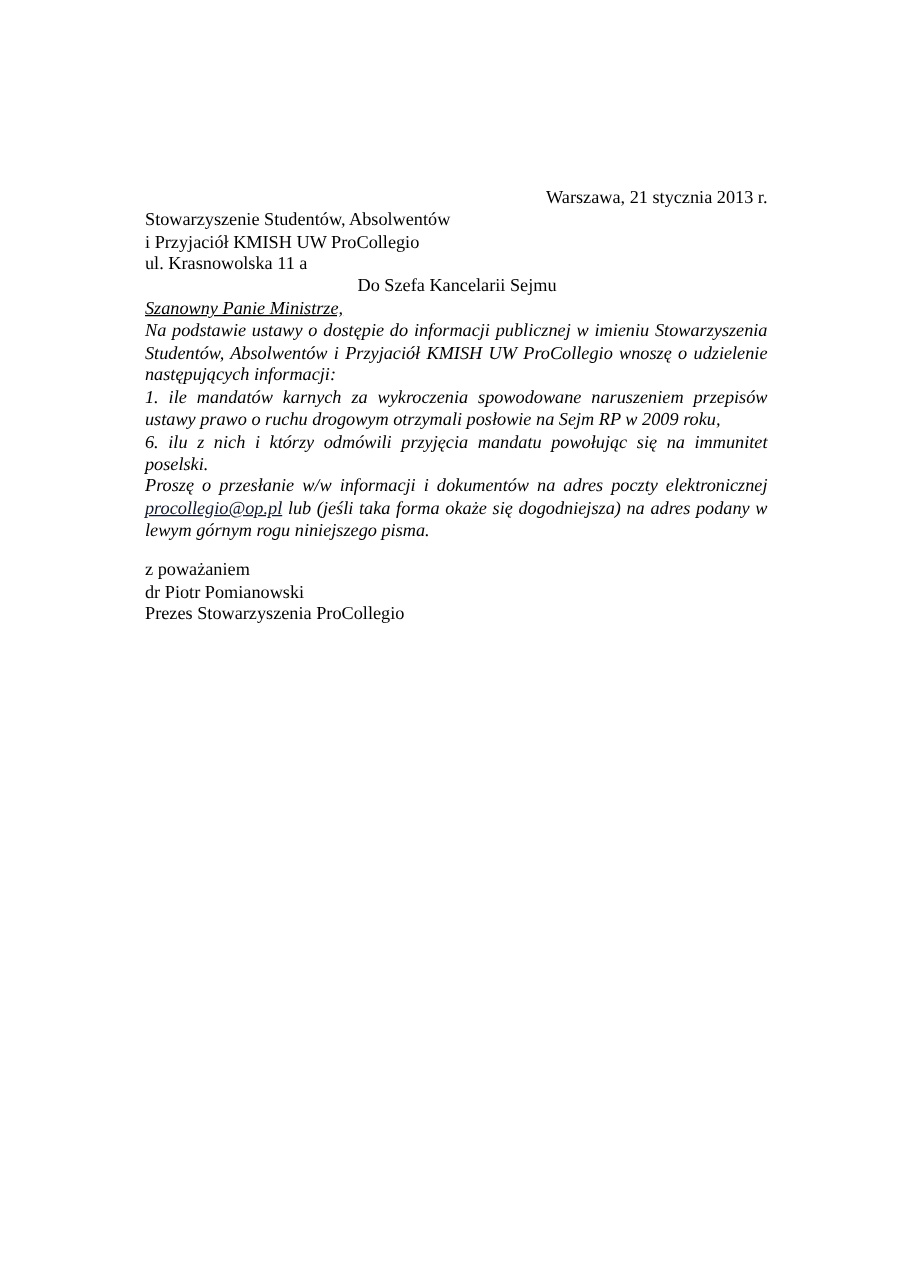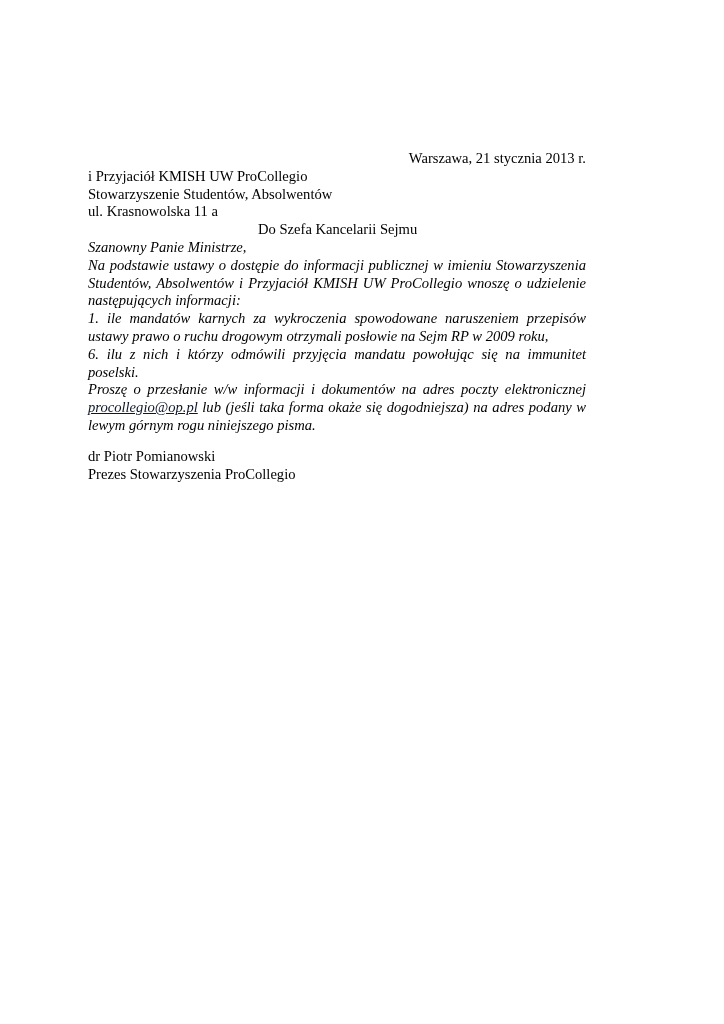--- a/index.html
+++ b/index.html
@@ -2,66 +2,68 @@
 <html><head>
 <meta charset="utf-8">
 <style>
   html, body { margin: 0; padding: 0; background: #ffffff; }
   .page {
     position: relative;
     width: 671px;
     height: 1024px;
     background: #ffffff;
     overflow: hidden;
+    margin-left: 28px;
   }
   .content {
     box-sizing: border-box;
     padding: 150px 85px 0 88px;
     font-family: "Liberation Serif", "DejaVu Serif", serif;
     font-size: 14.6px;
     line-height: 17.8px;
     color: #000000;
   }
   .content p { margin: 0; }
   .date-line { text-align: right; margin-bottom: 18px; }
   .recipient-line { margin-top: 12px; text-indent: 170px; }
-  .salutation { margin-top: 32px; font-style: italic; }
+  .salutation { margin-top: 32px; font-style: italic; text-decoration: underline; }
   .just { text-align: justify; font-style: italic; }
   .p-gap { margin-top: 13px; }
   a.email {
     color: #0f172a;
     text-decoration: underline;
     cursor: pointer;
   }
 </style>
 </head>
 <body>
 
 <div class="page">
   <div class="content">
 
     <p class="date-line">Warszawa, 21 stycznia 2013 r.</p>
 
     <div class="sender">
+      <p>Stowarzyszenie Studentów, Absolwentów</p>
       <p>i Przyjaciół KMISH UW ProCollegio</p>
-      <p>Stowarzyszenie Studentów, Absolwentów</p>
       <p>ul. Krasnowolska 11 a</p>
     </div>
 
     <p class="recipient-line">Do Szefa Kancelarii Sejmu</p>
 
     <p class="salutation">Szanowny Panie Ministrze,</p>
 
     <p class="just">Na podstawie ustawy o dostępie do informacji publicznej w imieniu Stowarzyszenia Studentów, Absolwentów i Przyjaciół KMISH UW ProCollegio wnoszę o udzielenie następujących informacji:</p>
 
     <p class="just">1. ile mandatów karnych za wykroczenia spowodowane naruszeniem przepisów ustawy prawo o ruchu drogowym otrzymali posłowie na Sejm RP w 2009 roku,</p>
 
     <p class="just">6. ilu z nich i którzy odmówili przyjęcia mandatu powołując się na immunitet poselski.</p>
 
     <p class="just p-gap"><span>Proszę o przesłanie w/w informacji i dokumentów na adres poczty elektronicznej </span><a href="#" class="email">procollegio@op.pl</a><span> lub (jeśli taka forma okaże się dogodniejsza) na adres podany w lewym górnym rogu niniejszego pisma.</span></p>
 
     <div class="closing p-gap">
+      <p>z poważaniem</p>
       <p>dr Piotr Pomianowski</p>
       <p>Prezes Stowarzyszenia ProCollegio</p>
     </div>
 
   </div>
 </div>
 
 </body></html>

